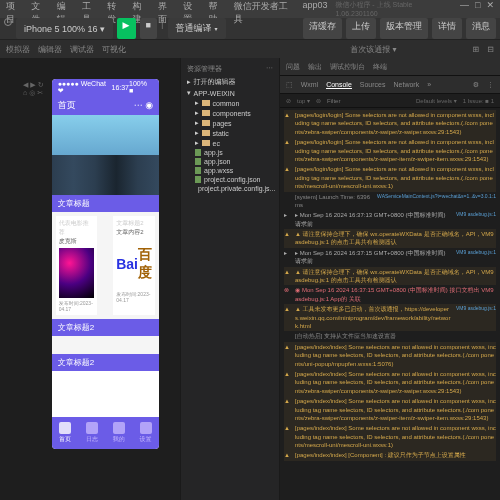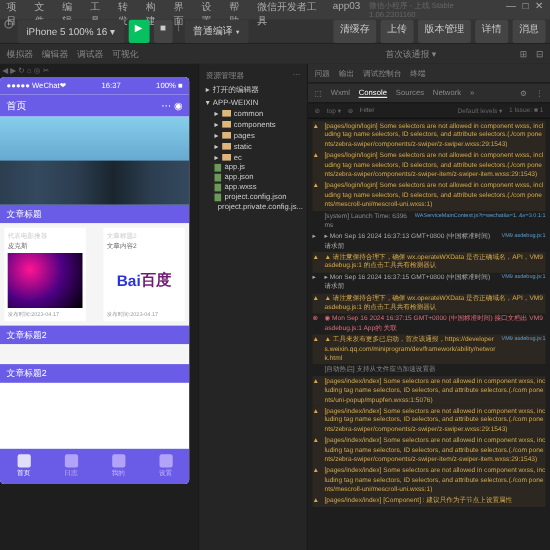--- a/index.html
+++ b/index.html
@@ -5,21 +5,21 @@
 *{margin:0;padding:0;box-sizing:border-box;font-family:"Microsoft YaHei",sans-serif}
 body{background:#2b2b2b;color:#ccc;font-size:10px;overflow:hidden;width:500px;height:500px}
 .menubar{height:18px;background:#3c3c3c;display:flex;align-items:flex-start;padding:0 6px;gap:8px;font-size:9px;color:#aaa}
 .menubar span{cursor:pointer}
 .toolbar{height:22px;background:#333;display:flex;padding:0 4px;gap:4px;border-bottom:1px solid #222}
 .btn{padding:2px 6px;background:#444;border-radius:2px;font-size:9px;color:#ccc;cursor:pointer}
 .btn.green{background:#07c160;color:#fff}
 .dropdown{padding:2px 8px;background:#3a3a3a;border-radius:2px;font-size:9px;display:flex;align-items:center;gap:3px}
 .subtoolbar{height:18px;background:#2d2d2d;display:flex;align-items:center;padding:0 6px;gap:8px;font-size:8px;color:#888}
 .main{display:flex;height:442px}
-.simulator{width:180px;background:#1e1e1e;padding:0;display:flex;flex-direction:column}
+.simulator{width:180px;background:#1e1e1e;padding:21px;display:flex;flex-direction:row}
 .sim-info{font-size:7px;color:#666;padding:2px}
 .phone{width:172px;height:370px;background:#fff;border-radius:4px;overflow:hidden;display:flex;flex-direction:column}
 .statusbar{height:16px;background:#6b5ce7;display:flex;justify-content:space-between;align-items:center;padding:0 6px;font-size:7px;color:#fff}
 .navbar{height:20px;background:#6b5ce7;display:flex;align-items:center;padding:0 6px;color:#fff;font-size:9px;justify-content:space-between}
 .hero{height:80px;background:linear-gradient(180deg,#87ceeb,#4682b4);position:relative}
 .hero::after{content:"";position:absolute;bottom:0;left:0;right:0;height:40px;background:linear-gradient(90deg,#2c3e50 0%,#34495e 20%,#2c3e50 40%,#1a252f 60%,#2c3e50 80%,#34495e 100%)}
 .section-title{background:#6b5ce7;color:#fff;font-size:8px;padding:3px 6px}
 .cards{display:flex;gap:16px;padding:4px;background:#f5f5f5}
 .card{flex:1;background:#fff;padding:3px;font-size:6px}
 .card-img{width:100%;height:50px;background:#ddd;margin:2px 0}
@@ -132,21 +132,21 @@
           <div>代表电影推荐</div>
           <div style="color:#666">皮克斯</div>
           <div class="card-img album"></div>
           <div class="card-meta">发布时间:2023-04.17</div>
         </div>
         <div class="card">
           <div>文章标题2</div>
           <div style="color:#666">文章内容2</div>
           <div class="card-img baidu">
               <span>Bai</span>
-              <span style="color:#701a75">百度</span>
+              <span style="color:#a16207">百度</span>
             </div>
           <div class="card-meta">发布时间:2023-04.17</div>
         </div>
       </div>
       <div class="section-title">文章标题2</div>
       <div style="height:18px;background:#f5f5f5"></div>
       <div class="section-title">文章标题2</div>
       <div class="tabbar">
         <div class="tab active">
             <div class="tab-icon"></div>

